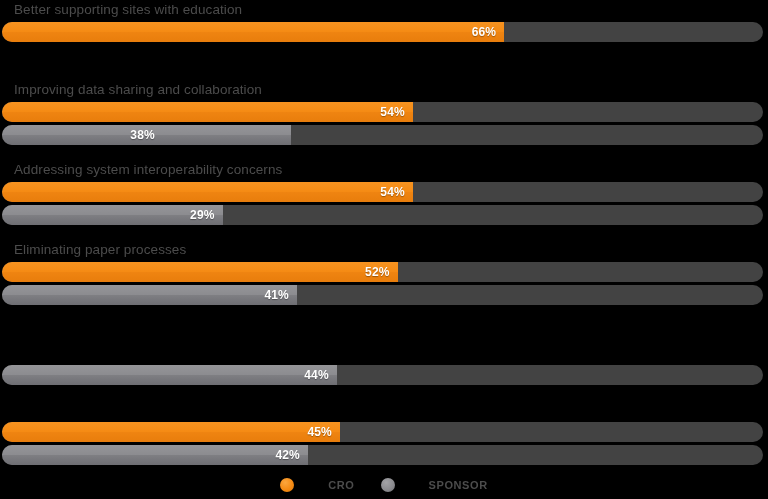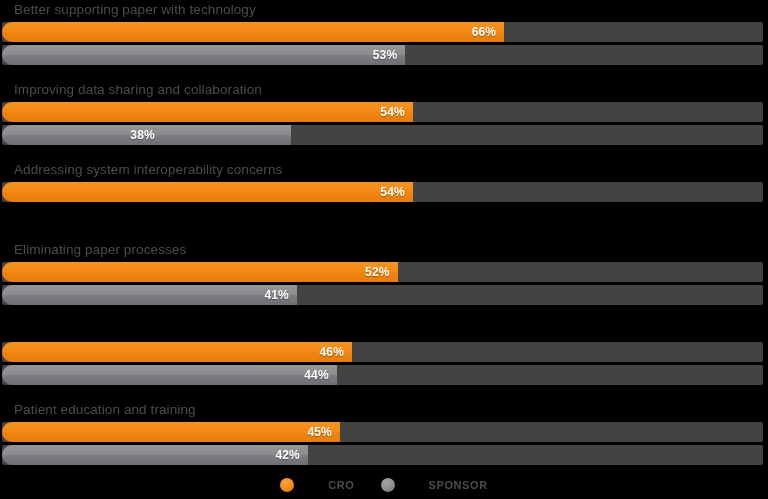--- a/index.html
+++ b/index.html
@@ -37,21 +37,21 @@
     color: #4c4c4c;
     letter-spacing: 0.1px;
     white-space: nowrap;
   }
   .track {
     position: absolute;
     left: 2px;
     width: 761px;
     height: 20px;
     background: #434343;
-    border-radius: 2px;
+    border-radius: 10px;
   }
   .track.cro  { top: 22px; }
   .track.spon { top: 45px; }
   .fill {
     position: absolute;
     left: 0;
     top: 0;
     height: 20px;
     border-top-left-radius: 10px;
     border-bottom-left-radius: 10px;
@@ -105,29 +105,24 @@
     color: #4c4c4c;
     letter-spacing: 0.6px;
     margin-left: 27px;
   }
 </style>
 </head>
 <body>
 
 <div id="chart">
     <div class="group">
-      <div class="group-label">Better supporting paper with technology</div>
+      <div class="group-label">Better supporting sites with education</div>
       <div class="track cro">
         <div class="fill cro" style="width: 502.26px;">
           <span class="value">66%</span>
-        </div>
-      </div>
-      <div class="track spon">
-        <div class="fill spon" style="width: 403.33px;">
-          <span class="value">53%</span>
         </div>
       </div>
     </div>
     <div class="group">
       <div class="group-label">Improving data sharing and collaboration</div>
       <div class="track cro">
         <div class="fill cro" style="width: 410.94px;">
           <span class="value">54%</span>
         </div>
       </div>
@@ -137,48 +132,47 @@
         </div>
       </div>
     </div>
     <div class="group">
       <div class="group-label">Addressing system interoperability concerns</div>
       <div class="track cro">
         <div class="fill cro" style="width: 410.94px;">
           <span class="value">54%</span>
         </div>
       </div>
+      <div class="track spon">
+        <div class="fill spon" style="width: 220.69px;">
+          <span class="value">29%</span>
+        </div>
+      </div>
     </div>
     <div class="group">
       <div class="group-label">Eliminating paper processes</div>
       <div class="track cro">
         <div class="fill cro" style="width: 395.72px;">
           <span class="value">52%</span>
         </div>
       </div>
       <div class="track spon">
         <div class="fill spon" style="width: 295px;">
           <span class="value">41%</span>
         </div>
       </div>
     </div>
     <div class="group">
-      <div class="track cro">
-        <div class="fill cro" style="width: 350.06px;">
-          <span class="value">46%</span>
-        </div>
-      </div>
       <div class="track spon">
         <div class="fill spon" style="width: 334.84px;">
           <span class="value">44%</span>
         </div>
       </div>
     </div>
     <div class="group">
-      <div class="group-label">Patient education and training</div>
       <div class="track cro">
         <div class="fill cro" style="width: 338px;">
           <span class="value">45%</span>
         </div>
       </div>
       <div class="track spon">
         <div class="fill spon" style="width: 306px;">
           <span class="value">42%</span>
         </div>
       </div>

